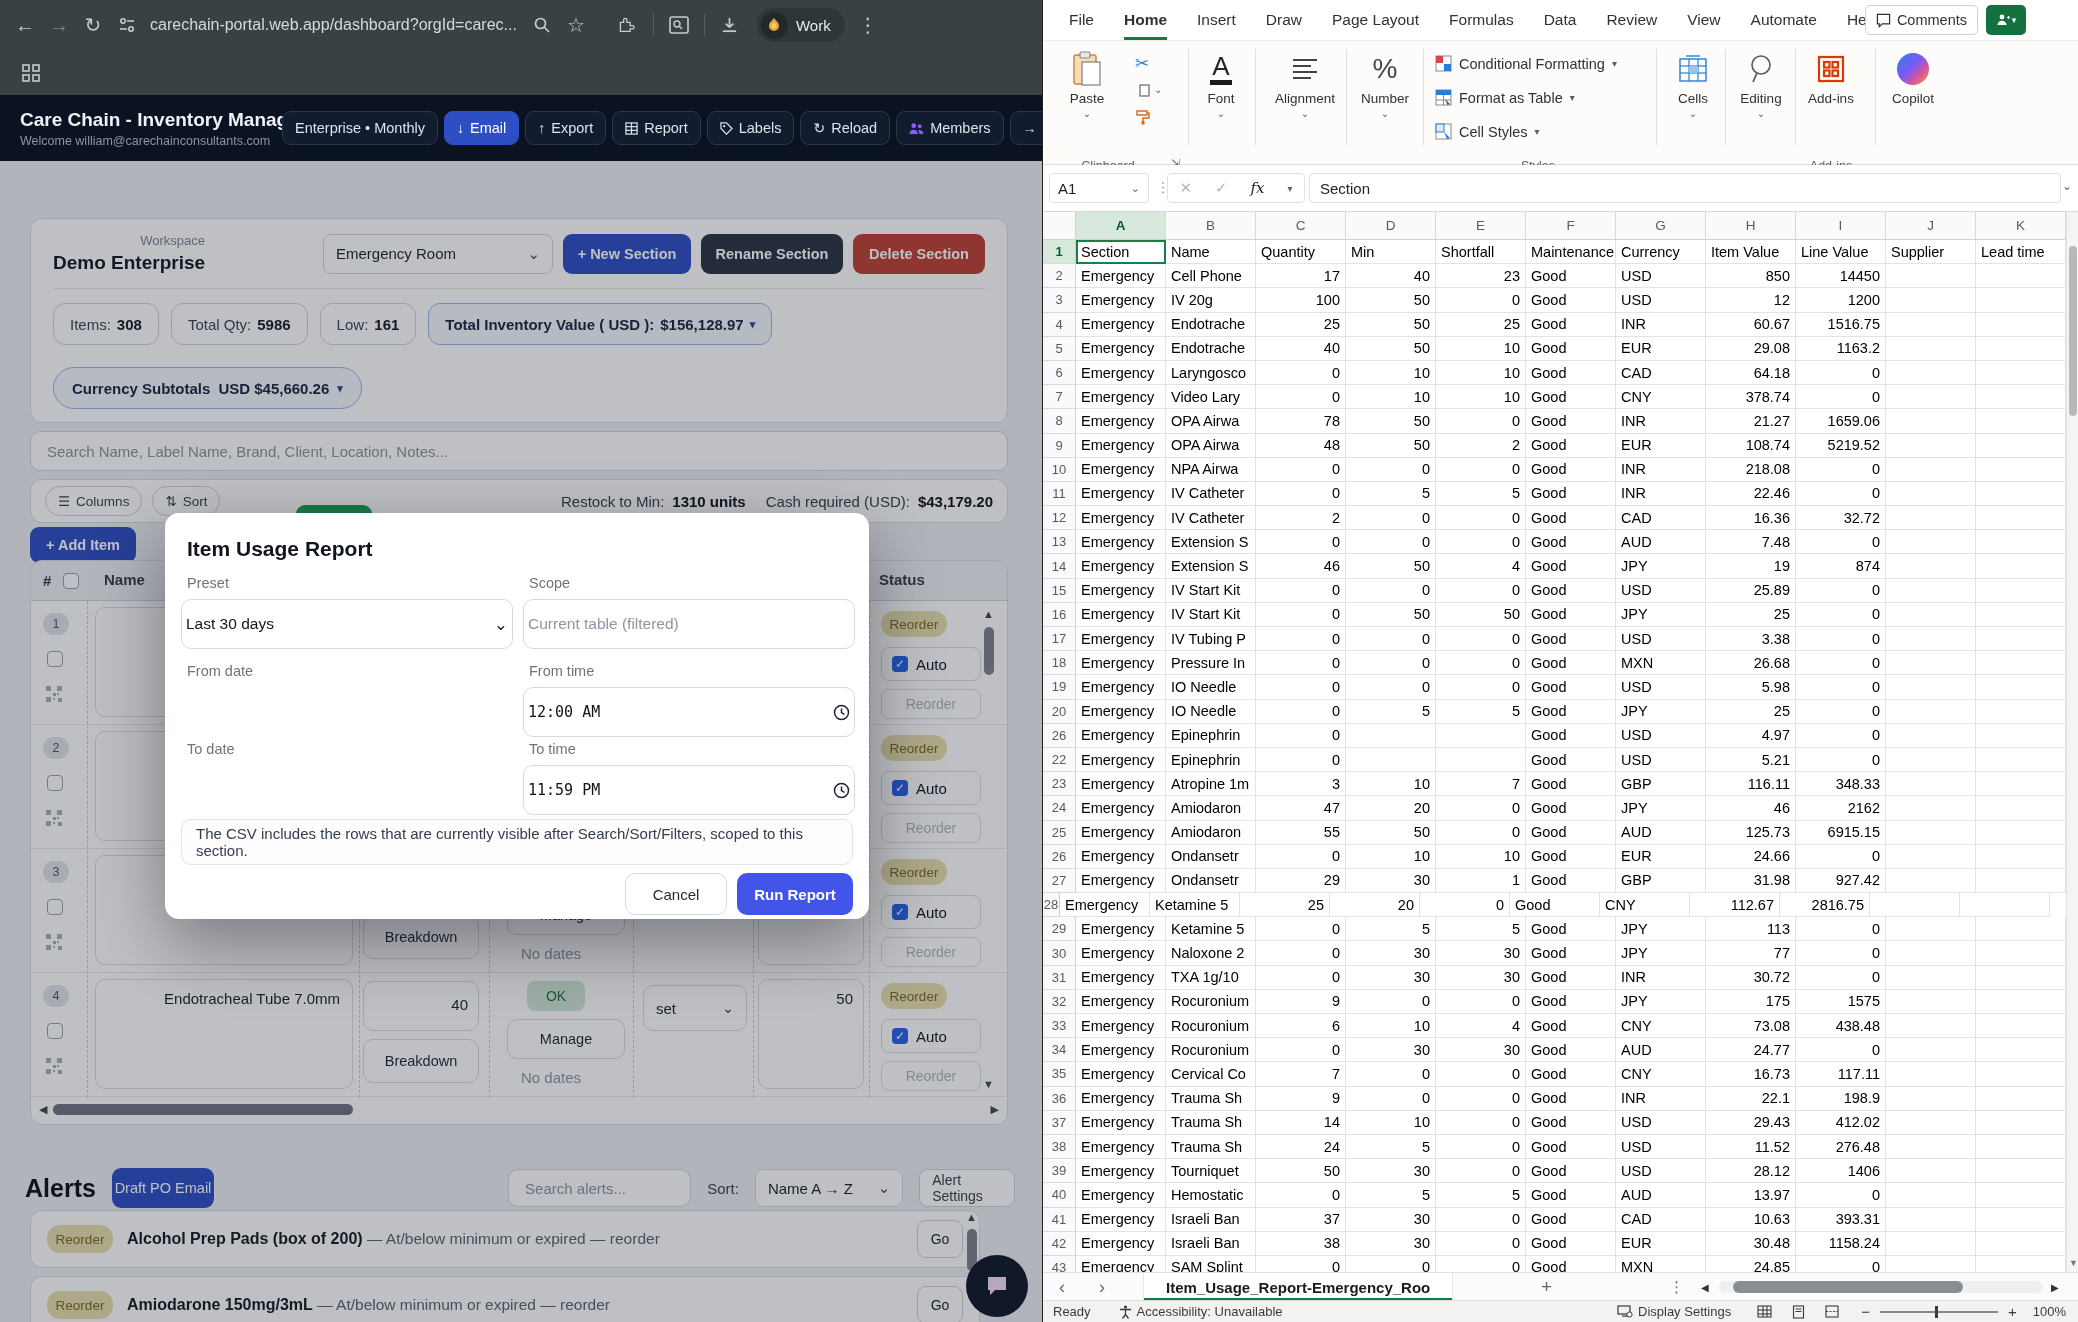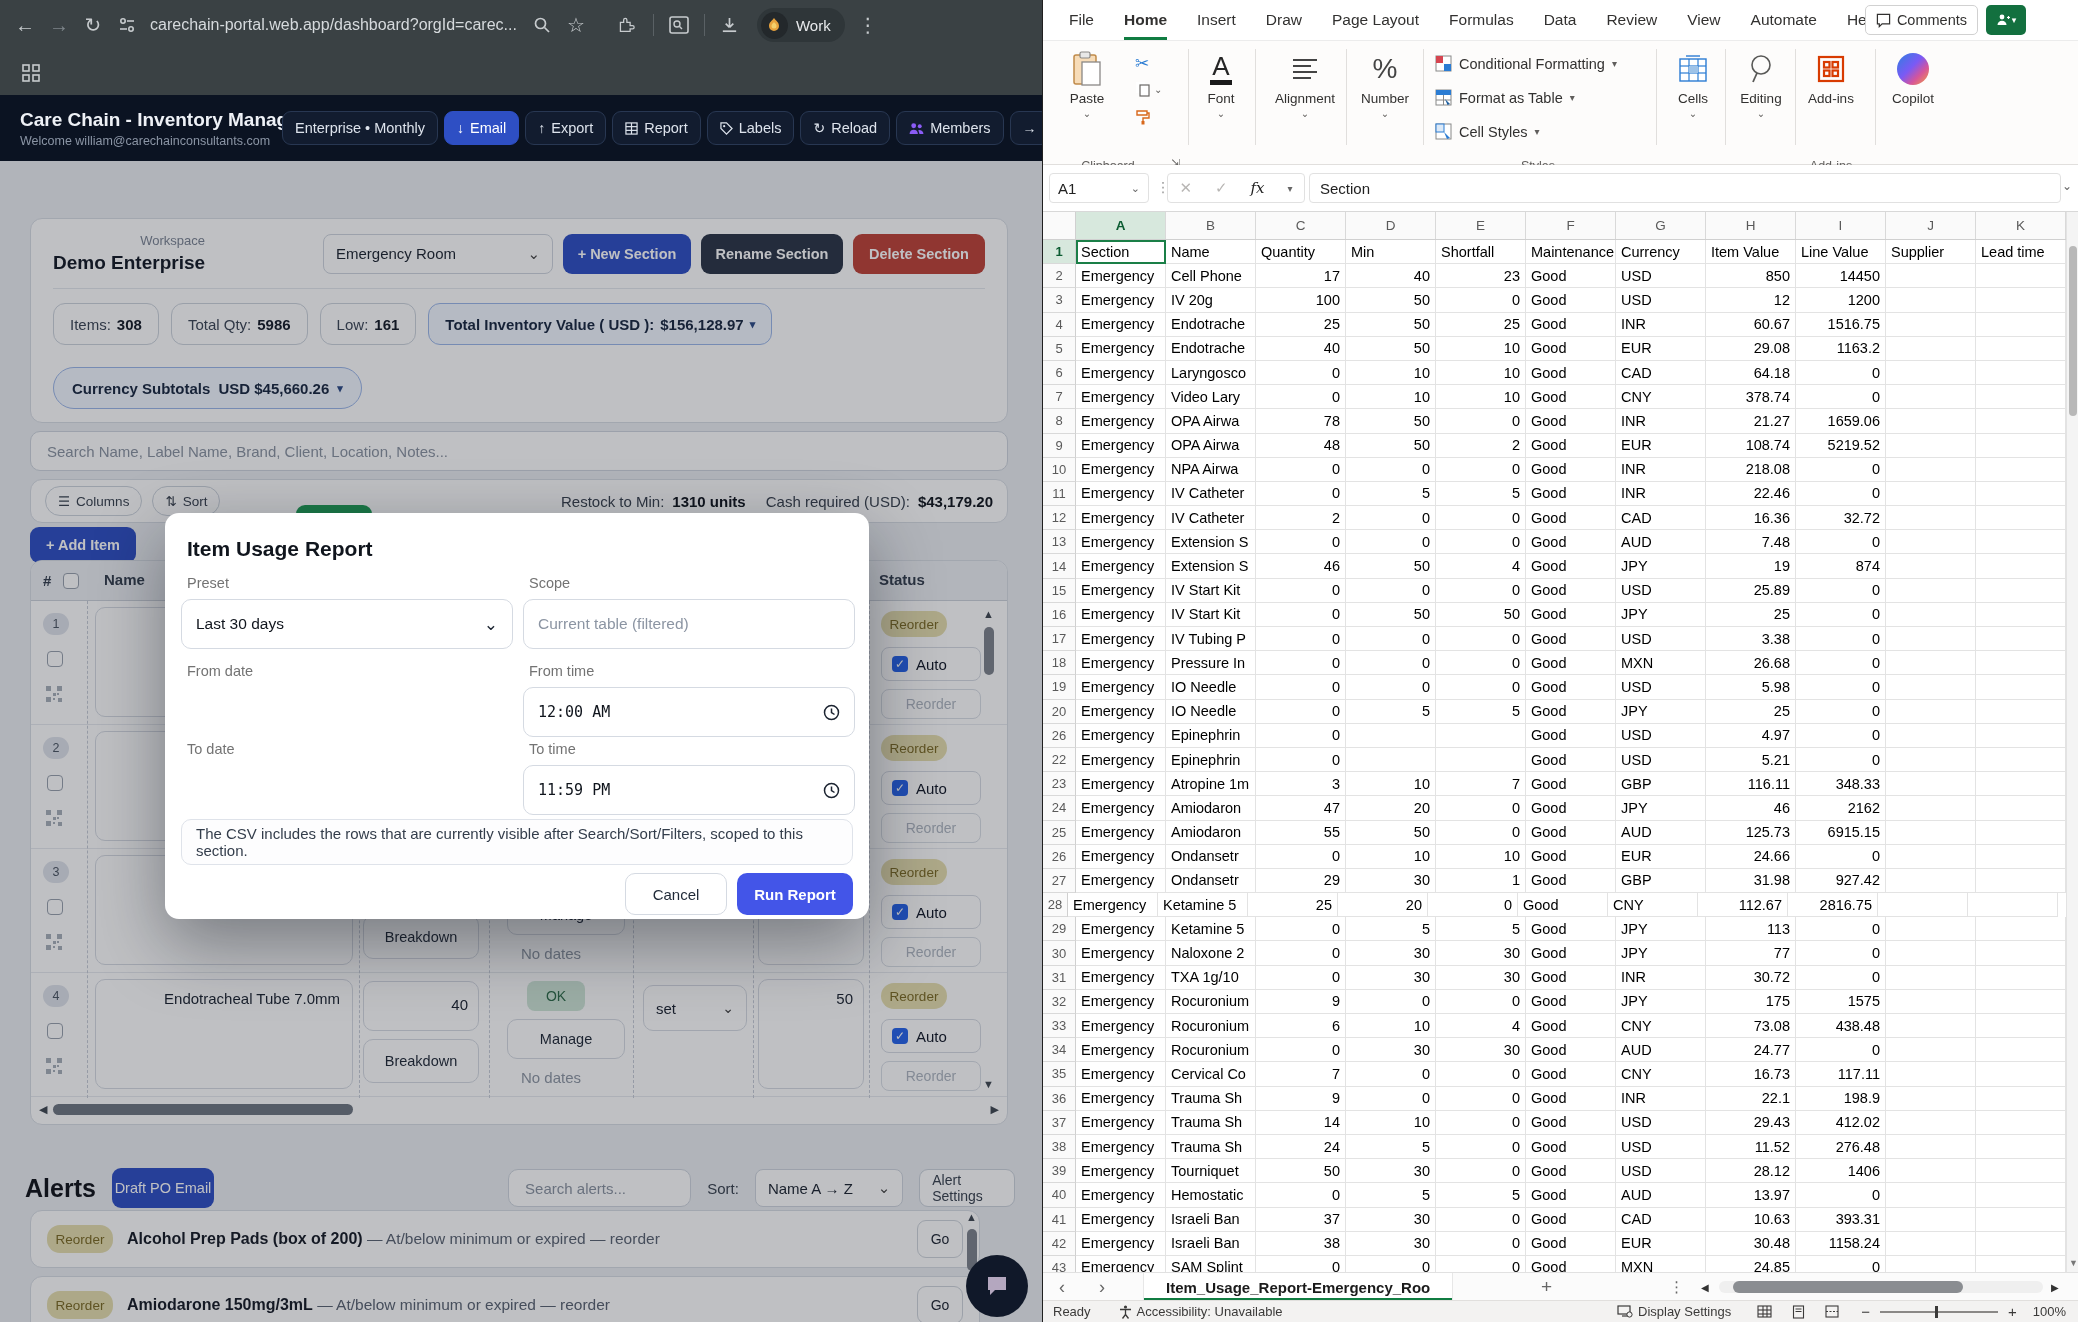--- a/index.html
+++ b/index.html
@@ -92,21 +92,21 @@
   .gobtn { margin-left:auto; width:46px; height:38px; border:1px solid #cfd5dc; border-radius:9px; display:flex; align-items:center; justify-content:center; font-size:14px; color:#1b2330; background:#fff; flex:0 0 auto; }
   .fab { position:absolute; left:966px; top:1094px; width:62px; height:62px; border-radius:50%; background:#101a2c; display:flex; align-items:center; justify-content:center; }
 
   .dim { position:absolute; inset:0; background:rgba(17,23,35,.27); z-index:50; }
 
   
   .modal { position:absolute; left:165px; top:352px; width:704px; height:406px; background:#fff; border-radius:14px;
     box-shadow:0 24px 70px rgba(10,15,25,.4); z-index:60; padding:16px; }
   .m-title { font-size:21px; font-weight:bold; color:#10151d; margin:8px 0 0 6px; }
   .m-label { position:absolute; font-size:14.5px; color:#737373; }
-  .m-field { position:absolute; width:332px; height:50px; border:1px solid #d5dae2; border-radius:10px; display:flex; align-items:center; padding:0 14px; font-size:15.5px; color:#10151d; background:#fff; }
+  .m-field { position:absolute; width:332px; height:50px; border:1px solid #d5dae2; border-radius:10px; display:flex; align-items:center; padding:0 4px; font-size:15.5px; color:#10151d; background:#fff; }
   .m-field .mono { font-family:"DejaVu Sans Mono", monospace; font-size:15px; }
   .m-field .ficon { margin-left:auto; color:#1b2330; display:flex; }
   .m-ghost { color:#8c95a3; }
   .m-note { position:absolute; left:16px; top:306px; width:672px; height:46px; border:1px solid #dfe3ea; border-radius:10px; background:#fdfdfe; display:flex; align-items:center; padding:0 14px; font-size:15px; color:#333d4b; }
   .m-cancel { position:absolute; left:460px; top:360px; width:102px; height:42px; border:1px solid #d5dae2; border-radius:10px; background:#fff; display:flex; align-items:center; justify-content:center; font-size:15px; color:#1f2937; }
   .m-run { position:absolute; left:572px; top:360px; width:116px; height:42px; border-radius:10px; background:#4355e8; color:#fff; display:flex; align-items:center; justify-content:center; font-size:15px; font-weight:bold; }
 
   
   .pane-right { position:absolute; left:1042px; top:0; width:1036px; height:1322px; background:#fff; border-left:1px solid #202020; }
   .xl-tabs { position:absolute; left:0; top:0; width:100%; height:40px; background:#fff; display:flex; align-items:center; padding-left:26px; gap:30px; font-size:15.5px; color:#323130; }
@@ -1178,21 +1178,21 @@
             <span class="num" style="width: 90px;">30</span>
             <span class="num" style="width: 90px;">1</span>
             <span style="width: 90px;">Good</span>
             <span style="width: 90px;">GBP</span>
             <span class="num" style="width: 90px;">31.98</span>
             <span class="num" style="width: 90px;">927.42</span>
             <span style="width: 90px;"></span>
             <span style="width: 90px;"></span>
           </div>
           <div class="ss-row">
-            <span class="rn" style="width: 25px;">28</span>
+            <span class="rn" style="width: 17px;">28</span>
             <span style="width: 90px;">Emergency</span>
             <span style="width: 90px;">Ketamine 5</span>
             <span class="num" style="width: 90px;">25</span>
             <span class="num" style="width: 90px;">20</span>
             <span class="num" style="width: 90px;">0</span>
             <span style="width: 90px;">Good</span>
             <span style="width: 90px;">CNY</span>
             <span class="num" style="width: 90px;">112.67</span>
             <span class="num" style="width: 90px;">2816.75</span>
             <span style="width: 90px;"></span>

